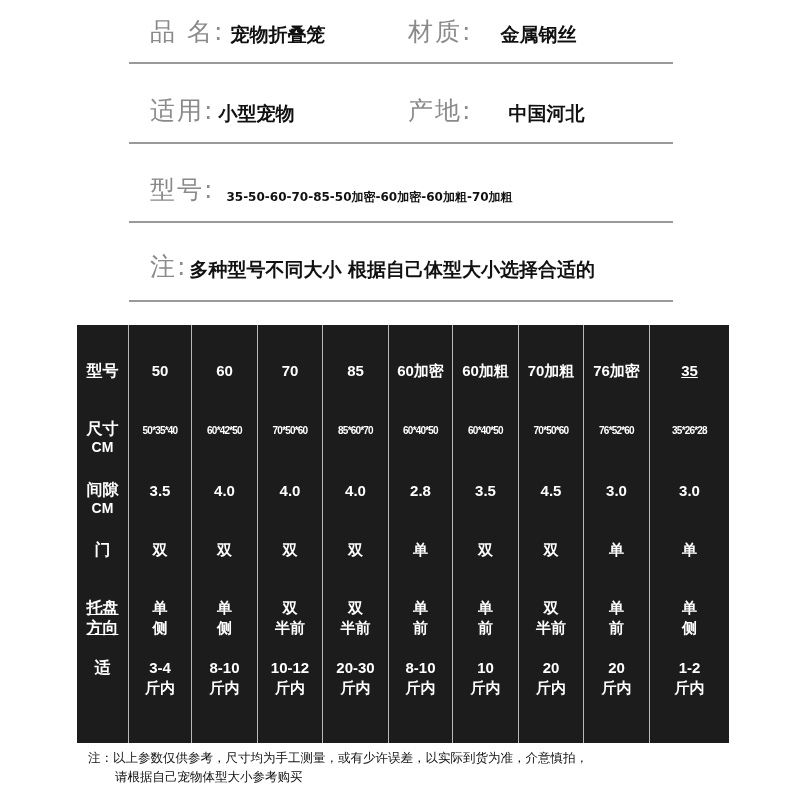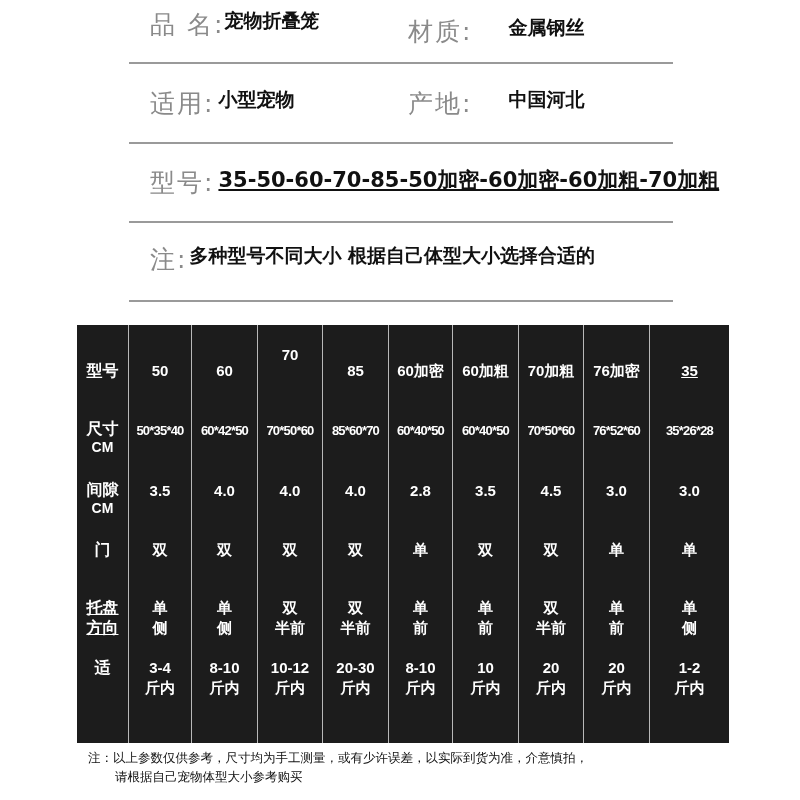--- a/index.html
+++ b/index.html
@@ -1,71 +1,71 @@
 <!DOCTYPE html>
 <html><head>
   <meta charset="utf-8">
   <style>
     html, body { margin: 0; padding: 0; }
     body {
       width: 800px; height: 800px; background: #ffffff; position: relative; overflow: hidden;
       font-family: "DejaVu Sans", "Liberation Sans", sans-serif;
     }
-    .info-row { position: absolute; left: 150px; height: 40px; display: flex; align-items: flex-start; }
+    .info-row { position: absolute; left: 150px; height: 40px; display: flex; align-items: flex-end; }
     .info-label { color: #8a8a8a; font-size: 25px; font-weight: normal; letter-spacing: 2px; }
     .info-value { color: #111; font-size: 19px; font-weight: bold; }
     .sep { position: absolute; left: 129px; width: 544px; height: 2px; background: #9a9a9a; }
 
     .spec-table {
       position: absolute; left: 77px; top: 325px; width: 652px; height: 418px;
       background: #1c1c1c; display: flex;
     }
     .col { position: relative; height: 100%; border-right: 1px solid #b8b8b8; box-sizing: border-box; }
     .col:last-child { border-right: none; }
     .cell {
       position: absolute; left: 0; right: 0; text-align: center; color: #ffffff;
       font-weight: bold; font-size: 15px; line-height: 19px; white-space: nowrap;
       font-family: "Liberation Sans", "DejaVu Sans", sans-serif;
     }
-    .cell.dim { font-size: 13px; letter-spacing: -0.8px; }
+    .cell.dim { font-size: 10px; letter-spacing: -0.8px; }
     .cell.head { font-size: 16px; }
     .cell.head .sub { font-size: 14px; display: block; }
 
     .footer-note {
       position: absolute; left: 88px; top: 748px; width: 640px; color: #111;
       font-size: 12.5px; line-height: 19px;
     }
     .footer-note .line2 { display: block; padding-left: 27px; }
   </style>
 </head>
 <body>
 
 <div class="info-row" style="top:8px;">
   <span class="info-label">品 名:</span>
-  <span class="info-value" style="">宠物折叠笼</span>
-</div>
-<div class="info-row" style="top:15px; left:408px;">
+  <span class="info-value" style="margin-left:6px;">宠物折叠笼</span>
+</div>
+<div class="info-row" style="top:8px; left:408px;">
   <span class="info-label">材质:</span>
-  <span class="info-value" style="margin-left:36px;">金属钢丝</span>
+  <span class="info-value" style="margin-left:28px;">金属钢丝</span>
 </div>
 <div class="sep" style="top:62px;"></div>
 
 <div class="info-row" style="top:87px;">
   <span class="info-label">适用:</span>
   <span class="info-value" style="margin-left:4px;">小型宠物</span>
 </div>
 <div class="info-row" style="top:87px; left:408px;">
   <span class="info-label">产地:</span>
   <span class="info-value" style="margin-left:36px;">中国河北</span>
 </div>
 <div class="sep" style="top:142px;"></div>
 
 <div class="info-row" style="top:166px;">
   <span class="info-label">型号:</span>
-  <span class="info-value" style="margin-left:4px; font-size:21px;text-decoration:underline;">35-50-60-70-85-50加密-60加密-60加粗-70加粗</span>
+  <span class="info-value" style="margin-left:12px; font-size:12px;">35-50-60-70-85-50加密-60加密-60加粗-70加粗</span>
 </div>
 <div class="sep" style="top:221px;"></div>
 
 <div class="info-row" style="top:243px;">
   <span class="info-label">注:</span>
   <span class="info-value" style="margin-left:2px; font-size:19px;">多种型号不同大小 根据自己体型大小选择合适的</span>
 </div>
 <div class="sep" style="top:300px;"></div>
 
 <div class="spec-table" id="spec-table">
@@ -103,21 +103,21 @@
       <div class="cell" style="top:273px; line-height:20px;">
         <span style="display:block;">单</span>
         <span style="display:block;">侧</span>
       </div>
       <div class="cell" style="top:333px; line-height:20px;">
         <span style="display:block;">8-10</span>
         <span style="display:block;">斤内</span>
       </div>
     </div>
   <div class="col" style="width:65px;">
-      <div class="cell" style="top:20px;">70</div>
+      <div class="cell" style="top:36px;">70</div>
       <div class="cell dim" style="top:96px;">70*50*60</div>
       <div class="cell" style="top:156px;">4.0</div>
       <div class="cell" style="top:215px;">双</div>
       <div class="cell" style="top:273px; line-height:20px;">
         <span style="display:block;">双</span>
         <span style="display:block;">半前</span>
       </div>
       <div class="cell" style="top:333px; line-height:20px;">
         <span style="display:block;">10-12</span>
         <span style="display:block;">斤内</span>

